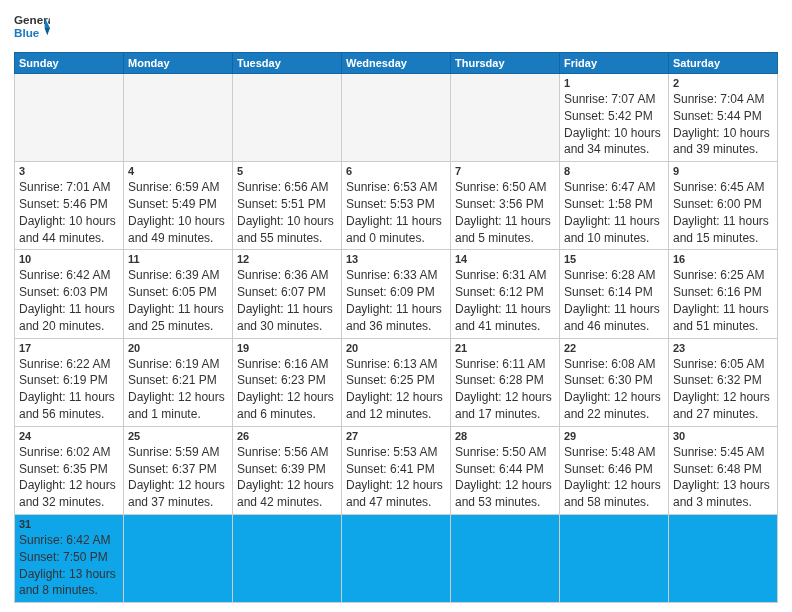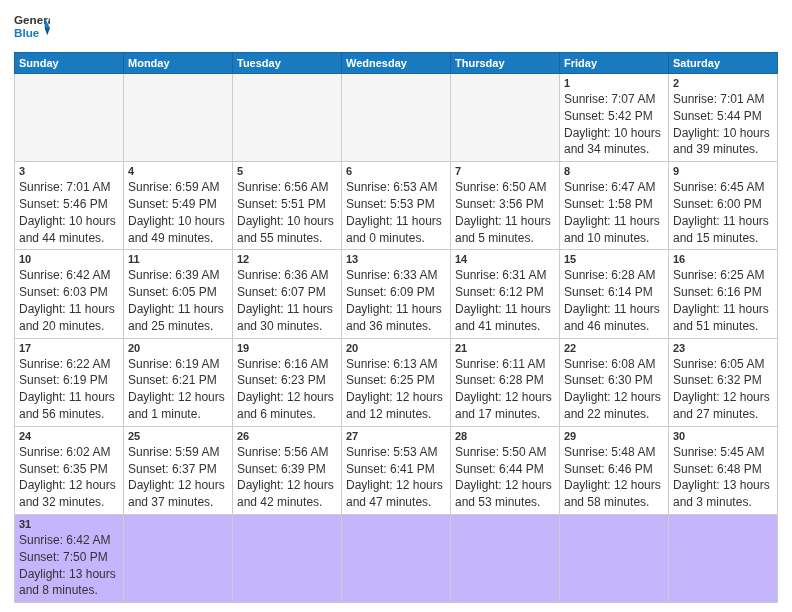--- a/index.html
+++ b/index.html
@@ -65,21 +65,21 @@
       vertical-align: top;
       padding: 3px 4px;
       font-size: 8.5px;
       color: #333;
       background: #fff;
     }
     .calendar td.empty {
       background: #f5f5f5;
     }
     .calendar td.last-row {
-      background: #c4b5fd;
+      background: #0ea5e9;
     }
     .day-num {
       font-size: 11px;
       font-weight: bold;
       display: block;
       margin-bottom: 2px;
     }
     .day-info {
       font-size: 12px;
       line-height: 1.4;
@@ -127,21 +127,21 @@
           <td class="empty"></td>
           <td>
             <span class="day-num">1</span>
             <div class="day-info">Sunrise: 7:07 AM
 Sunset: 5:42 PM
 Daylight: 10 hours
 and 34 minutes.</div>
           </td>
           <td>
             <span class="day-num">2</span>
-            <div class="day-info">Sunrise: 7:01 AM
+            <div class="day-info">Sunrise: 7:04 AM
 Sunset: 5:44 PM
 Daylight: 10 hours
 and 39 minutes.</div>
           </td>
         </tr>
         <tr>
           <td>
             <span class="day-num">3</span>
             <div class="day-info">Sunrise: 7:01 AM
 Sunset: 5:46 PM

